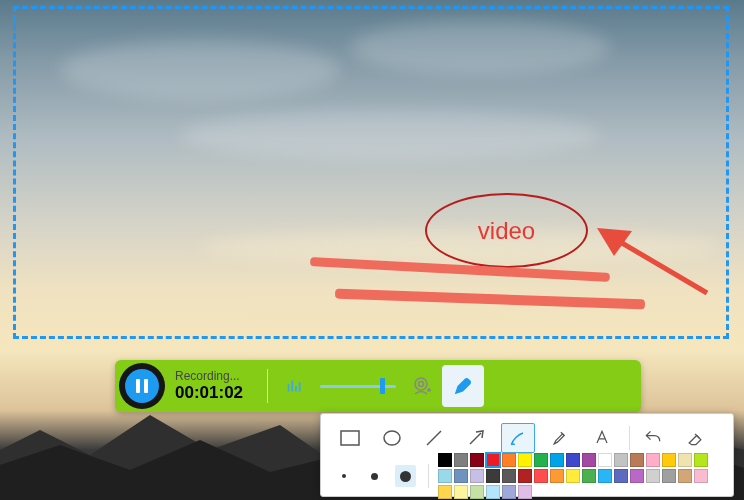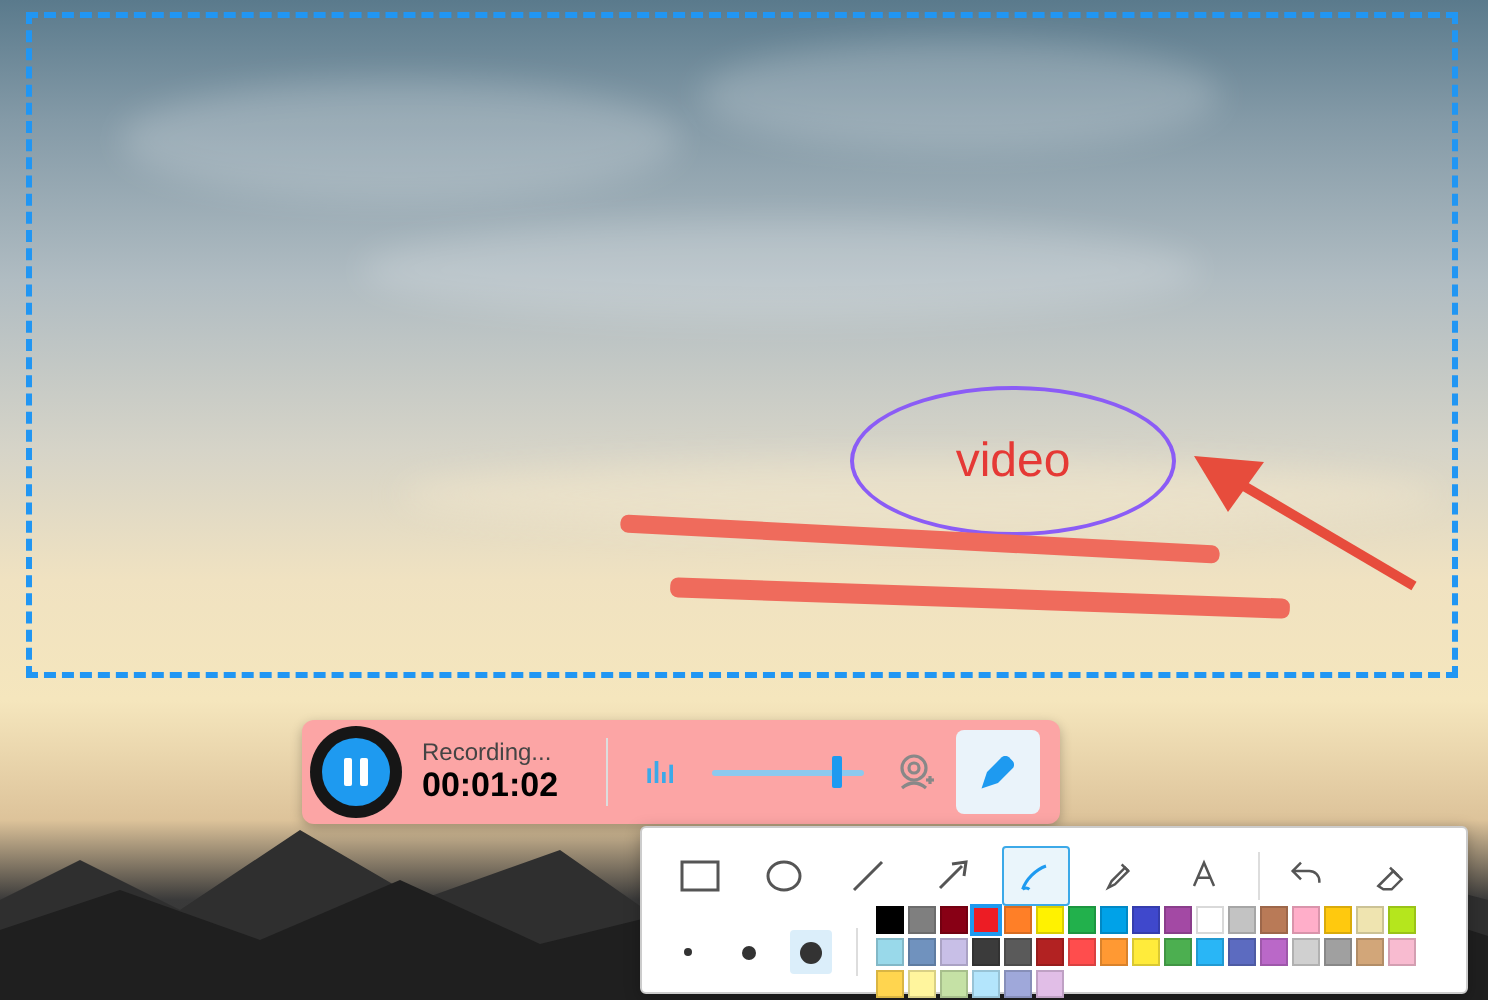--- a/index.html
+++ b/index.html
@@ -39,43 +39,42 @@
     height: 333px;
     border: 3px dashed #2196f3;
     pointer-events: none;
   }
   .capture-rect::before, .capture-rect::after { display:none; }
 
   
   .annot { position:absolute; pointer-events:none; }
   .ellipse {
     left: 425px; top: 193px; width: 163px; height: 75px;
-    border: 2px solid #8b5cf6; border-radius: 50%;
+    border: 2px solid #b91c1c; border-radius: 50%;
   }
   .ellipse span{
     position:absolute; left:50%; top:50%; transform:translate(-50%,-50%);
     color:#e53935; font-size:24px; font-family: 'Segoe UI', Arial;
   }
   .brush { position:absolute; background:#ef6b5c; border-radius:4px; }
   .brush1{ left:310px; top:265px; width:300px; height:9px; transform:rotate(3deg);}
   .brush2{ left:335px; top:294px; width:310px; height:10px; transform:rotate(2deg);}
   .arrow {
     position:absolute; left:592px; top:218px; width:120px; height:80px;
     pointer-events:none;
   }
 
   
   .rec-bar {
     position:absolute; left:115px; top:360px;
-    width:379px; height:52px;
-    background:#fca5a5; border-radius:6px;
+    width:526px; height:52px;
+    background:#84cc16; border-radius:6px;
     box-shadow:0 2px 6px rgba(0,0,0,0.25);
     display:flex; align-items:center;
     padding:0 10px 0 4px;
-    margin-left:36px;
   }
   .pause-wrap{
     width:46px;height:46px;border-radius:50%;
     background:#161616; display:flex;align-items:center;justify-content:center;
     margin-right:10px;
   }
   .pause-btn{
     width:34px;height:34px;border-radius:50%;
     background:#1e9af0;display:flex;align-items:center;justify-content:center;
     border:none;cursor:pointer;

